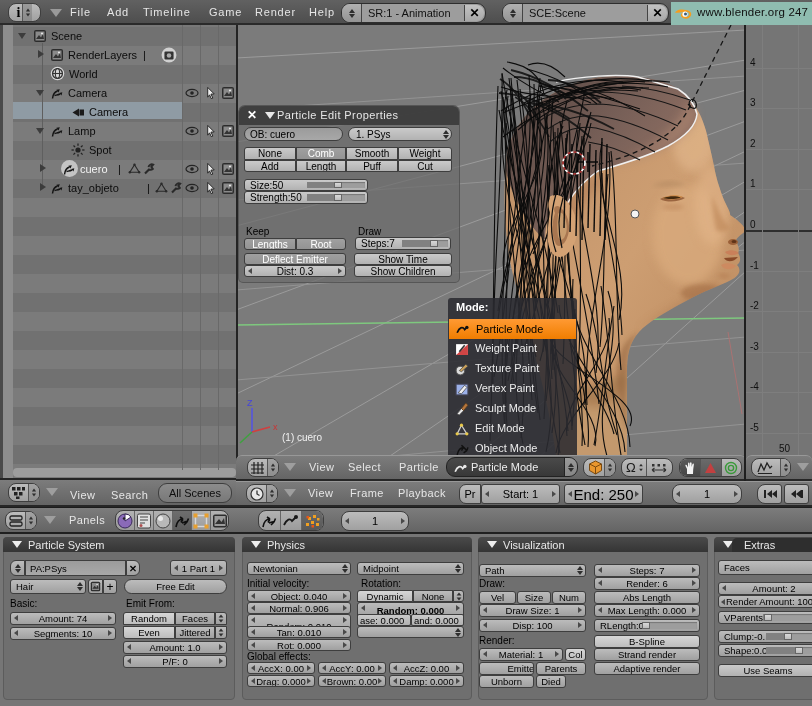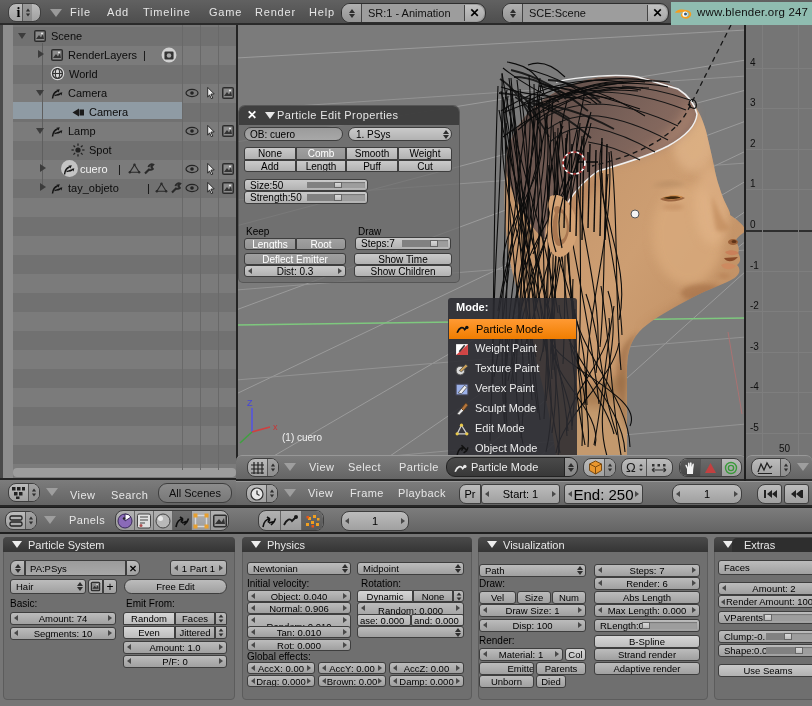--- a/index.html
+++ b/index.html
@@ -864,21 +864,21 @@
 <div class="b " style="left:247px;top:602px;width:104px;height:12px;">Normal: 0.906<i class="al" style="left:3px;top:2px"></i><i class="ar2" style="right:3px;top:2px"></i></div>
 <div class="b " style="left:247px;top:614px;width:104px;height:24px;">Random: 0.010<i class="al" style="left:3px;top:2px"></i><i class="ar2" style="right:3px;top:2px"></i></div>
 <div class="b " style="left:247px;top:626px;width:104px;height:12px;">Tan: 0.010<i class="al" style="left:3px;top:2px"></i><i class="ar2" style="right:3px;top:2px"></i></div>
 <div class="b " style="left:247px;top:639px;width:104px;height:12px;">Rot: 0.000<i class="al" style="left:3px;top:2px"></i><i class="ar2" style="right:3px;top:2px"></i></div>
 <div class="b on" style="left:357px;top:590px;width:56px;height:12px;border-radius:3px 0 0 0;">Dynamic</div>
 <div class="b " style="left:413px;top:590px;width:40px;height:12px;border-radius:0;">None</div>
 <div class="b updn" style="left:453px;top:590px;width:11px;height:12px;border-radius:0 3px 3px 0">
     <i class="tu" style="transform:scale(0.8)"></i>
     <i class="td" style="transform:scale(0.8)"></i>
   </div>
-<div class="b " style="left:357px;top:602px;width:107px;height:16px;">Random: 0.000<i class="al" style="left:3px;top:2px"></i><i class="ar2" style="right:3px;top:2px"></i></div>
+<div class="b " style="left:357px;top:602px;width:107px;height:16px;font-weight:bold;">Random: 0.000<i class="al" style="left:3px;top:2px"></i><i class="ar2" style="right:3px;top:2px"></i></div>
 <div class="b lt" style="left:357px;top:614px;width:54px;height:12px;padding-left:2px;border-radius:2px;justify-content:flex-start;">ase: 0.000</div>
 <div class="b lt" style="left:411px;top:614px;width:53px;height:12px;padding-left:2px;border-radius:2px;justify-content:flex-start;">and: 0.000</div>
 <div class="b " style="left:357px;top:626px;width:107px;height:12px;justify-content:flex-start;padding-left:5px">
     <span class="updn" style="position:absolute;right:2px;top:0;height:100%">
       <i class="tu"></i>
       <i class="td"></i>
     </span>
   </div>
 <div class="btxt" style="left:247px;top:651px">Global effects:</div>
 <div class="b " style="left:247px;top:662px;width:68px;height:12px;">AccX: 0.00<i class="al" style="left:3px;top:2px"></i><i class="ar2" style="right:3px;top:2px"></i></div>

